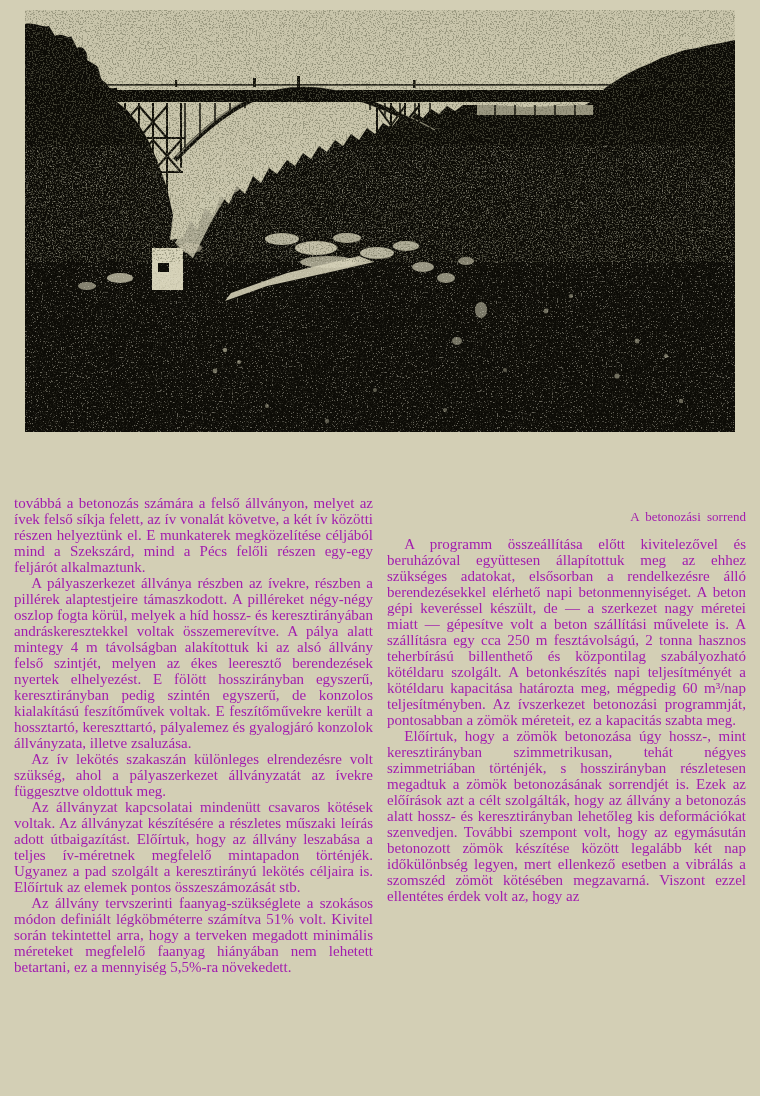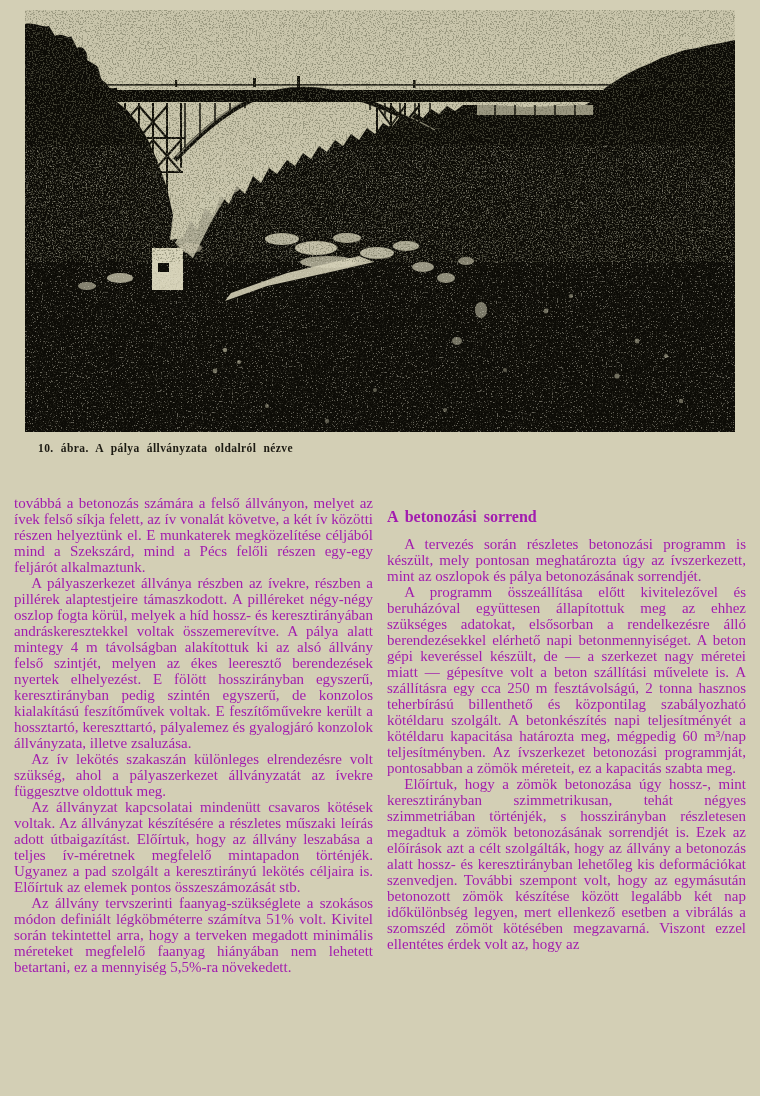--- a/index.html
+++ b/index.html
@@ -32,21 +32,21 @@
   }
   .col{
     width:359px;flex:0 0 359px;
     font-size:15px;line-height:16px;text-align:justify;
     color:#a21caf;
   }
   .col p{margin:0;text-indent:1.15em;}
   .col p.no-indent{text-indent:0;}
   .section-heading{
     margin:14px 0 11px 0;
-    font-size:16px;font-weight:bold;text-align:left;text-indent:0;
+    font-size:13px;font-weight:normal;text-align:right;text-indent:0;
     word-spacing:3px;
   }
 </style>
 </head>
 <body>
 
 <div class="page">
 
   <div class="photo-wrap">
     <svg width="710" height="422" viewBox="0 0 710 422" xmlns="http://www.w3.org/2000/svg">
@@ -196,31 +196,29 @@
         <circle cx="350" cy="380" r="2" opacity="0.4"></circle>
         <circle cx="420" cy="400" r="2" opacity="0.4"></circle>
       </g>
 
       <rect x="0" y="0" width="710" height="240" filter="url(#gDark)" opacity="0.45"></rect>
       <rect x="0" y="150" width="710" height="272" filter="url(#gLight)" opacity="0.4"></rect>
       <rect x="0" y="0" width="710" height="422" filter="url(#gDark)" opacity="0.12"></rect>
     </svg>
   </div>
 
-  <div class="fig-caption">10. ábra. A pálya állványzata oldalról nézve</div>
 
   <div class="columns">
     <div class="col">
       <p class="no-indent">továbbá a betonozás számára a felső állványon, melyet az ívek felső síkja felett, az ív vonalát követve, a két ív közötti részen helyeztünk el. E munkaterek megközelítése céljából mind a Szekszárd, mind a Pécs felőli részen egy-egy feljárót alkalmaztunk.</p>
       <p>A pályaszerkezet állványa részben az ívekre, részben a pillérek alaptestjeire támaszkodott. A pilléreket négy-négy oszlop fogta körül, melyek a híd hossz- és keresztirányában andráskeresztekkel voltak összemerevítve. A pálya alatt mintegy 4 m távolságban alakítottuk ki az alsó állvány felső szintjét, melyen az ékes leeresztő berendezések nyertek elhelyezést. E fölött hosszirányban egyszerű, keresztirányban pedig szintén egyszerű, de konzolos kialakítású feszítőművek voltak. E feszítőművekre került a hossztartó, kereszttartó, pályalemez és gyalogjáró konzolok állványzata, illetve zsaluzása.</p>
       <p>Az ív lekötés szakaszán különleges elrendezésre volt szükség, ahol a pályaszerkezet állványzatát az ívekre függesztve oldottuk meg.</p>
       <p>Az állványzat kapcsolatai mindenütt csavaros kötések voltak. Az állványzat készítésére a részletes műszaki leírás adott útbaigazítást. Előírtuk, hogy az állvány leszabása a teljes ív-méretnek megfelelő mintapadon történjék. Ugyanez a pad szolgált a keresztirányú lekötés céljaira is. Előírtuk az elemek pontos összeszámozását stb.</p>
       <p>Az állvány tervszerinti faanyag-szükséglete a szokásos módon definiált légköbméterre számítva 51% volt. Kivitel során tekintettel arra, hogy a terveken megadott minimális méreteket megfelelő faanyag hiányában nem lehetett betartani, ez a mennyiség 5,5%-ra növekedett.</p>
     </div>
     <div class="col">
       <h3 class="section-heading">A betonozási sorrend</h3>
-      <p>A tervezés során részletes betonozási programm is készült, mely pontosan meghatározta úgy az ívszerkezett, mint az oszlopok és pálya betonozásának sorrendjét.</p>
       <p>A programm összeállítása előtt kivitelezővel és beruházóval együttesen állapítottuk meg az ehhez szükséges adatokat, elsősorban a rendelkezésre álló berendezésekkel elérhető napi betonmennyiséget. A beton gépi keveréssel készült, de — a szerkezet nagy méretei miatt — gépesítve volt a beton szállítási művelete is. A szállításra egy cca 250 m fesztávolságú, 2 tonna hasznos teherbírású billenthető és központilag szabályozható kötéldaru szolgált. A betonkészítés napi teljesítményét a kötéldaru kapacitása határozta meg, mégpedig 60 m³/nap teljesítményben. Az ívszerkezet betonozási programmját, pontosabban a zömök méreteit, ez a kapacitás szabta meg.</p>
       <p>Előírtuk, hogy a zömök betonozása úgy hossz-, mint keresztirányban szimmetrikusan, tehát négyes szimmetriában történjék, s hosszirányban részletesen megadtuk a zömök betonozásának sorrendjét is. Ezek az előírások azt a célt szolgálták, hogy az állvány a betonozás alatt hossz- és keresztirányban lehetőleg kis deformációkat szenvedjen. További szempont volt, hogy az egymásután betonozott zömök készítése között legalább két nap időkülönbség legyen, mert ellenkező esetben a vibrálás a szomszéd zömöt kötésében megzavarná. Viszont ezzel ellentétes érdek volt az, hogy az</p>
     </div>
   </div>
 
 </div>
 
 </body></html>

